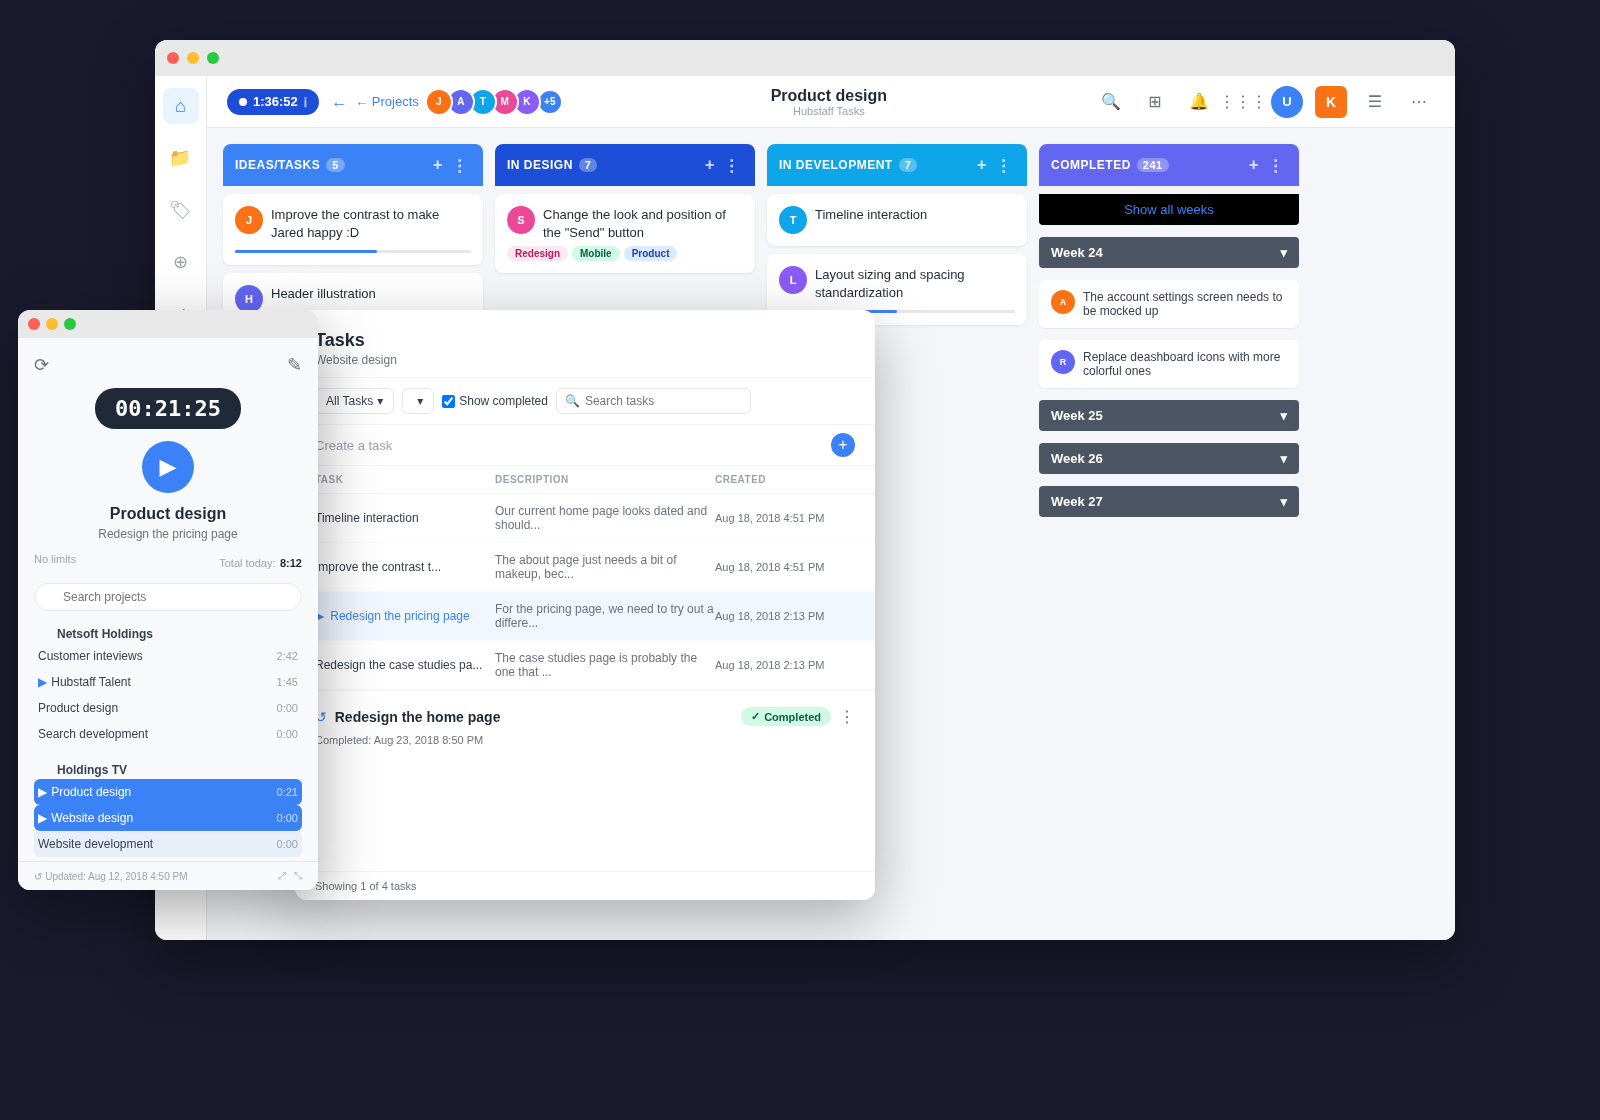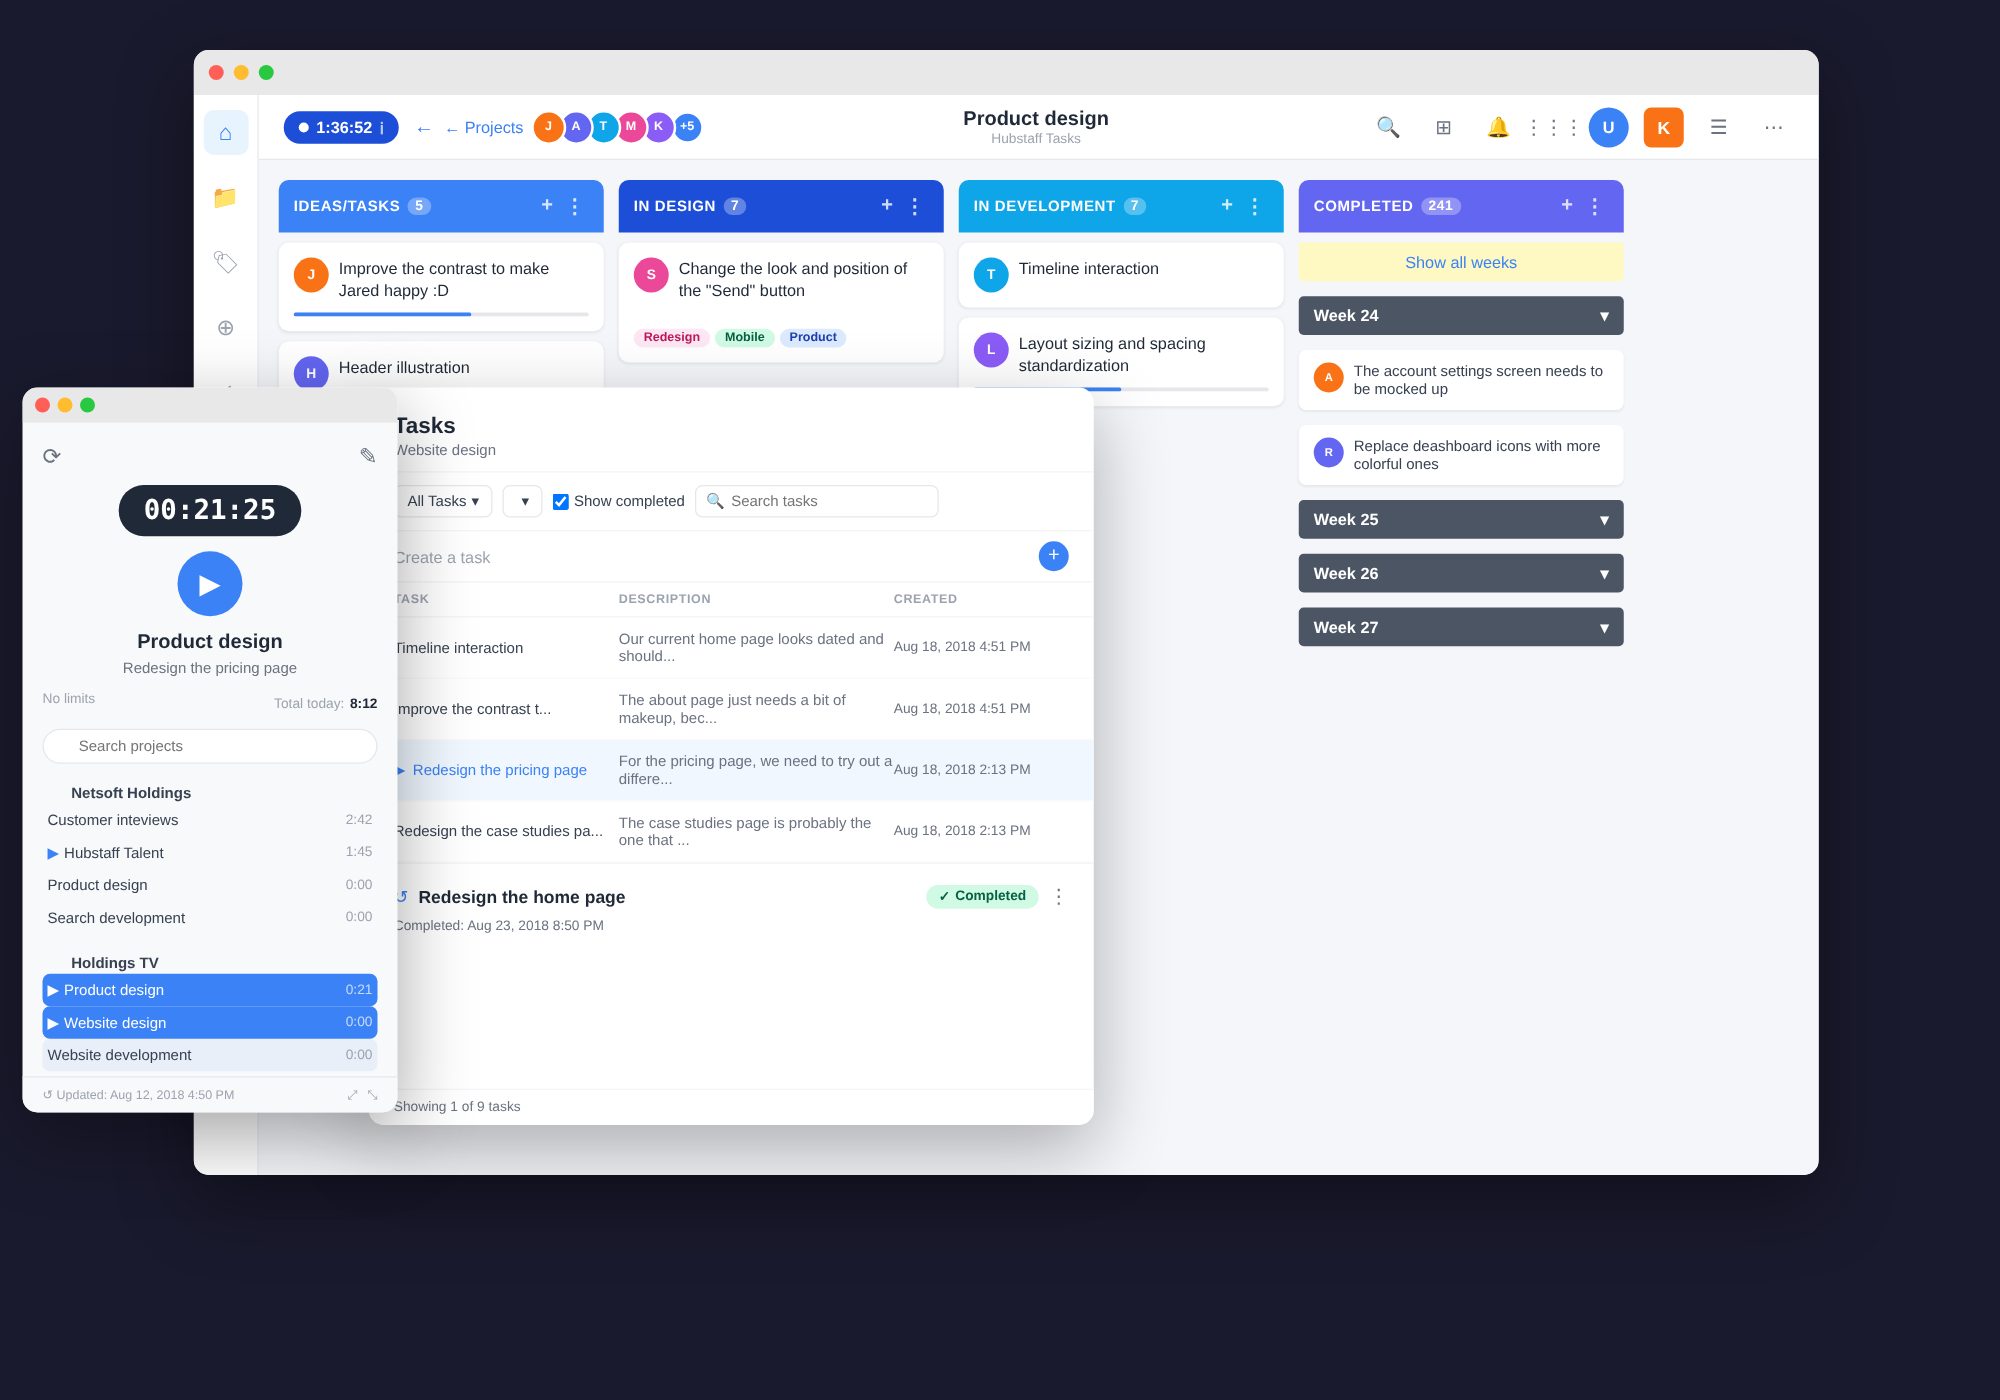--- a/index.html
+++ b/index.html
@@ -209,21 +209,21 @@
 
     .card-avatar {
       width: 28px; height: 28px; border-radius: 50%;
       flex-shrink: 0;
       display: flex; align-items: center; justify-content: center;
       font-size: 11px; font-weight: 600; color: #fff;
     }
 
     .card-title { font-size: 13px; color: #1f2937; line-height: 1.4; }
 
-    .card-tags { display: flex; gap: 4px; margin-top: 21px; flex-wrap: wrap; }
+    .card-tags { display: flex; gap: 4px; margin-top: 4px; flex-wrap: wrap; }
 
     .tag {
       padding: 2px 8px; border-radius: 10px; font-size: 10px; font-weight: 600;
     }
 
     .tag-redesign { background: #fce7f3; color: #be185d; }
     .tag-mobile { background: #d1fae5; color: #065f46; }
     .tag-product { background: #dbeafe; color: #1e40af; }
 
     .card-progress {
@@ -235,21 +235,21 @@
     .completed-panel {
       width: 260px; min-width: 260px;
     }
 
     .show-all-weeks {
       text-align: center;
       padding: 8px;
       color: #3b82f6;
       font-size: 13px;
       cursor: pointer;
-      background: #fef9c3;
+      background: #000000;
       border-radius: 0 0 4px 4px;
     }
 
     .week-item {
       background: #4b5563;
       color: #fff;
       padding: 8px 12px;
       border-radius: 4px;
       margin-top: 4px;
       display: flex; align-items: center; justify-content: space-between;
@@ -901,15 +901,15 @@
           <span>✓</span>
           <span>Completed</span>
         </div>
         <span style="color:#6b7280;cursor:pointer;">⋮</span>
       </div>
     </div>
     <div class="completed-date">Completed: Aug 23, 2018 8:50 PM</div>
   </div>
 
   <div class="tasks-footer">
-    <span>Showing 1 of 9 tasks</span>
+    <span>Showing 1 of 4 tasks</span>
   </div>
 </div>
 
 </body></html>

